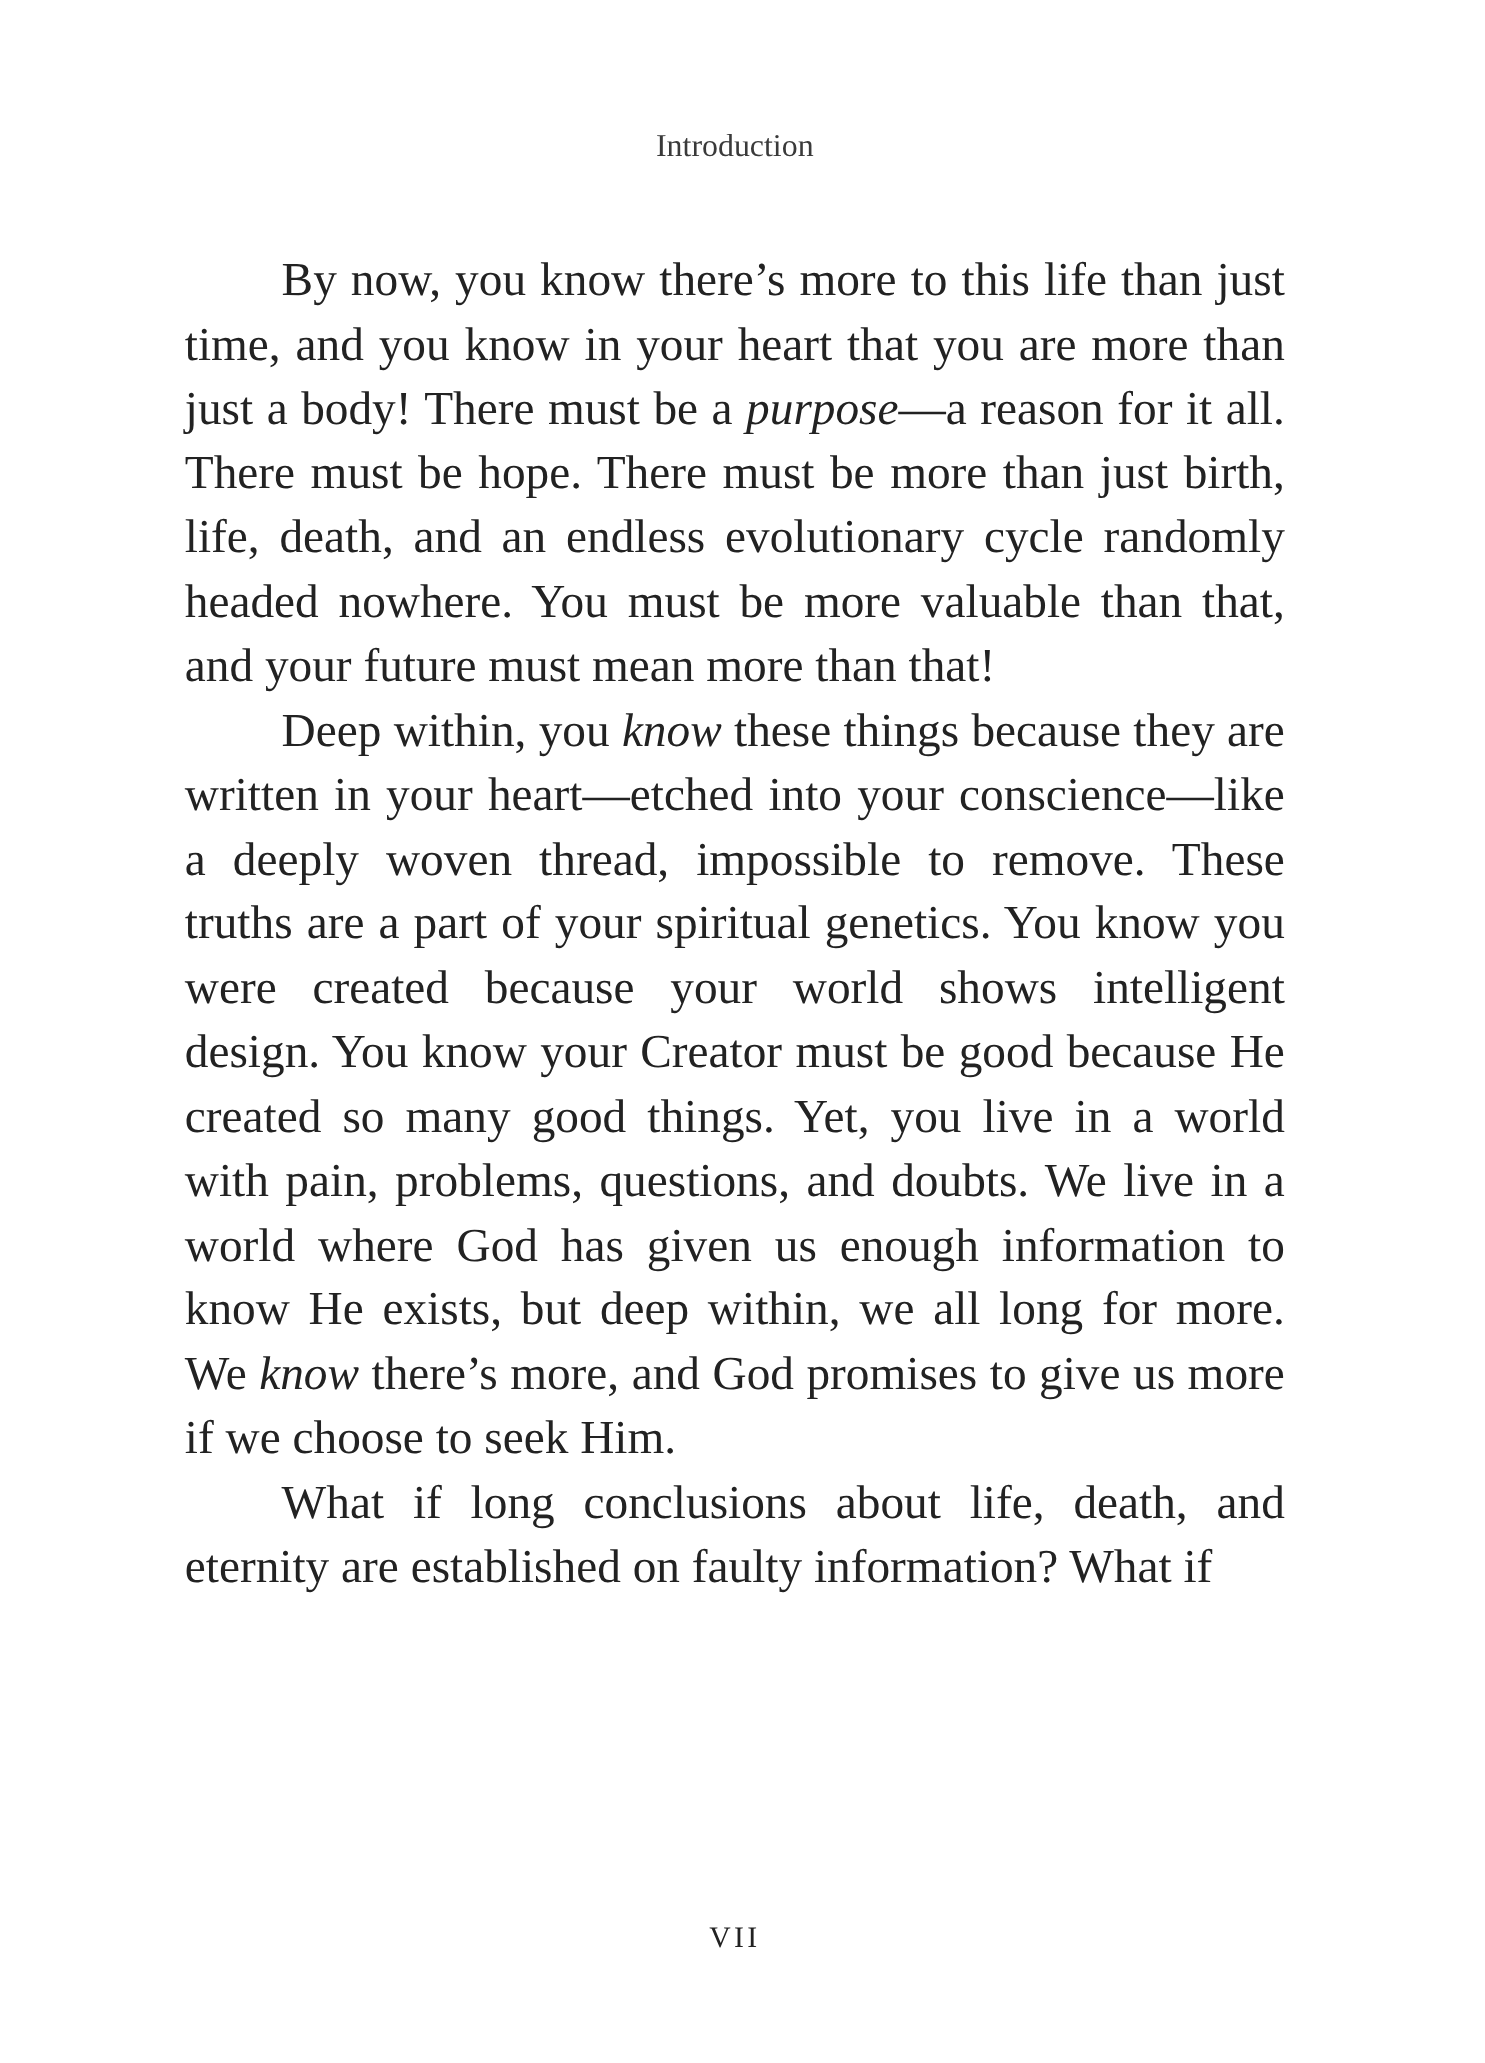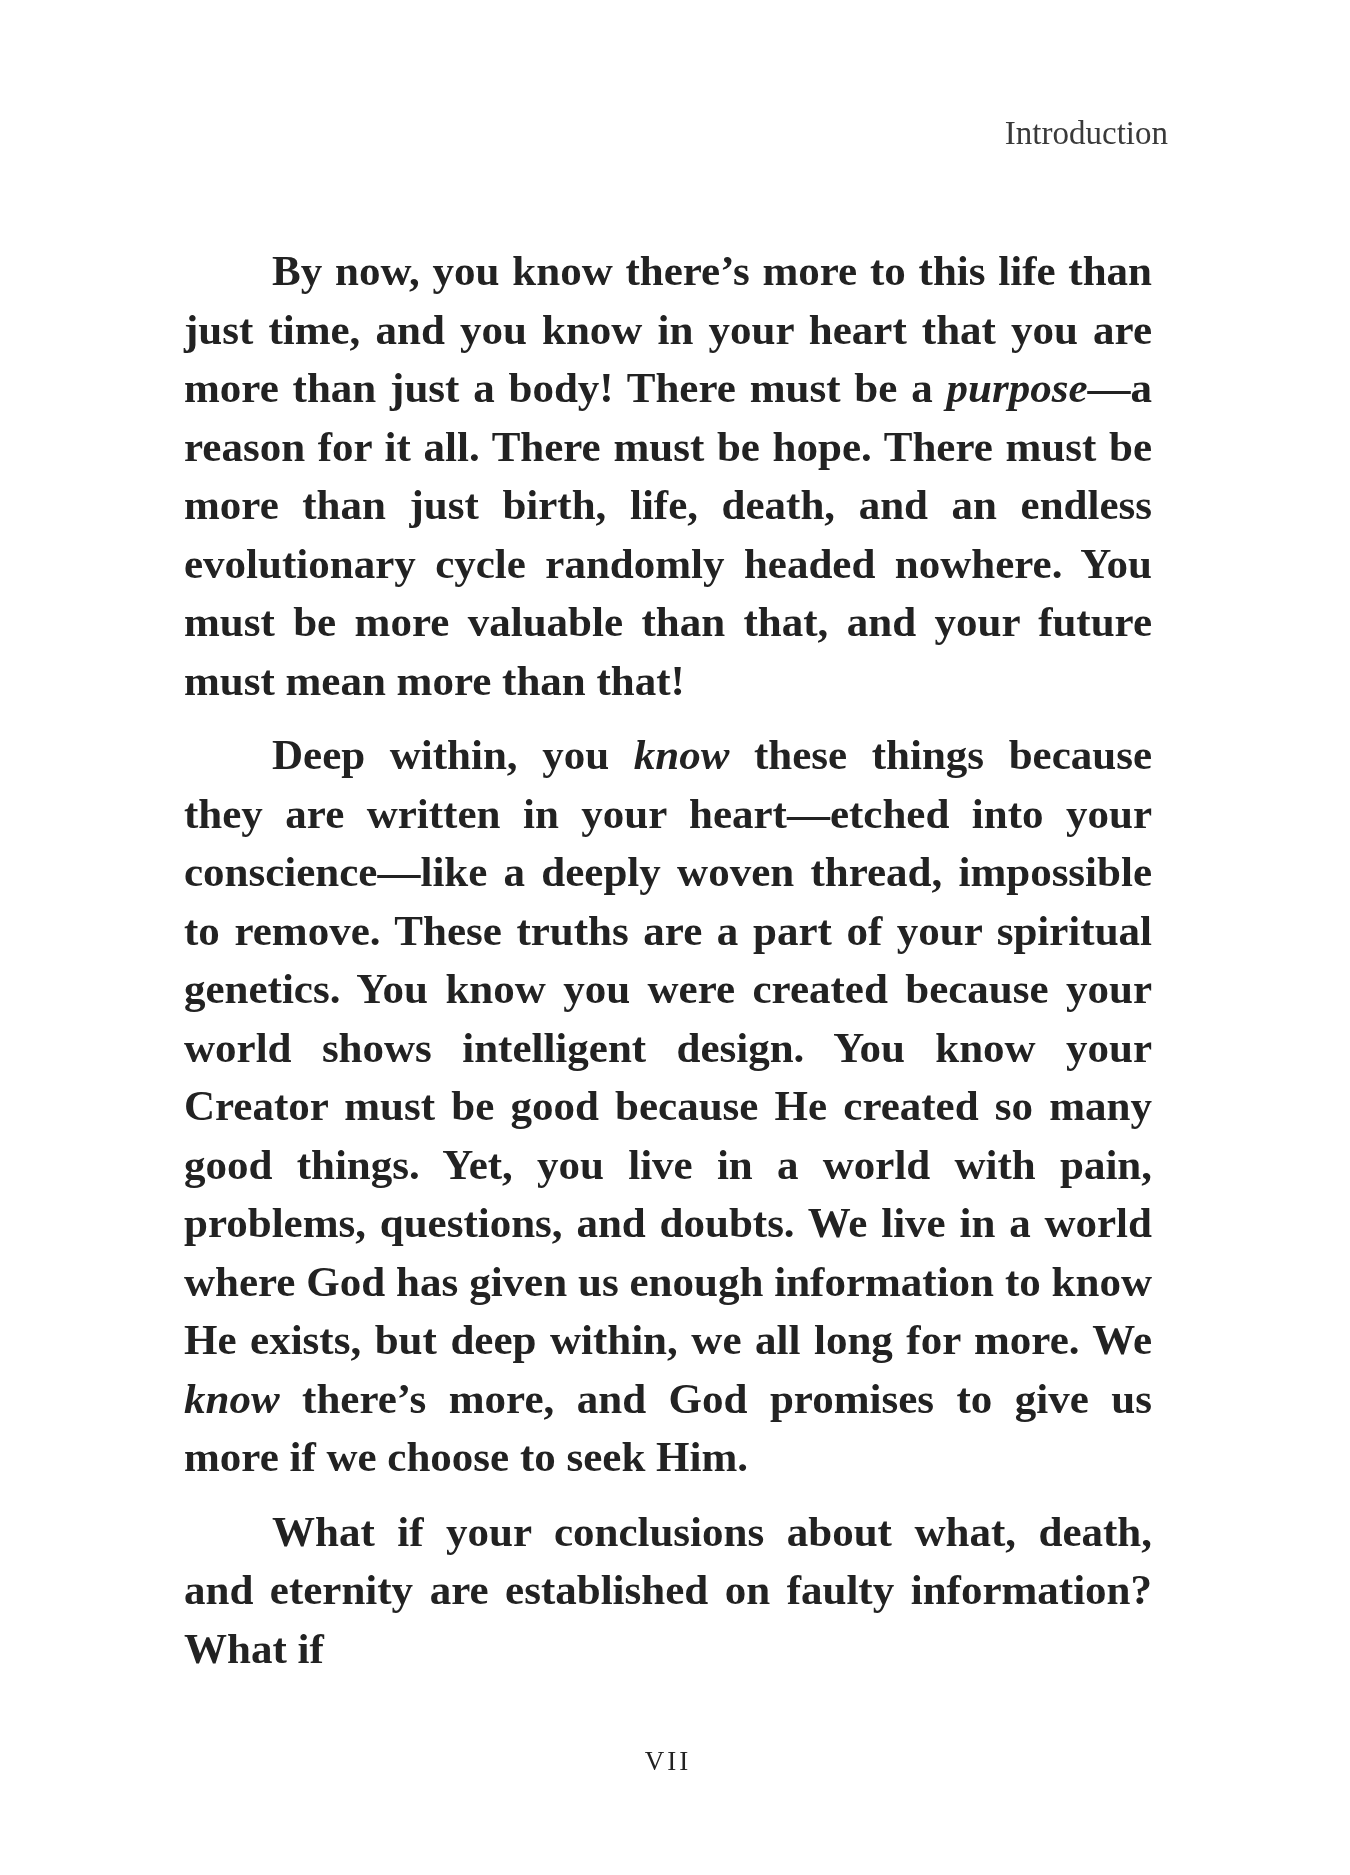--- a/index.html
+++ b/index.html
@@ -13,41 +13,40 @@
     height: 1875px;
     background: var(--bg, #ffffff);
     font-family: "Liberation Serif", serif;
     overflow: hidden;
   }
   .running-header {
     position: absolute;
     top: 110px;
     left: 168px;
     width: 1000px;
-    text-align: right;
-    font-size: 33px;
+    text-align: center;
+    font-size: 29px;
     line-height: 46px;
     color: var(--header-ink, #3a3a3a);
   }
   .body-text {
     position: absolute;
     top: 226px;
     left: 168px;
     width: 1000px;
     font-size: 43px;
     line-height: 58.5px;
     color: var(--ink, #222222);
     text-align: justify;
     text-justify: inter-word;
   }
   .para {
-    margin: 16px;
+    margin: 0;
     padding: 0;
     text-indent: 88px;
-    font-weight: bold;
   }
   .para em {
     font-style: italic;
   }
   .page-number {
     position: absolute;
     top: 1746px;
     left: 168px;
     width: 1000px;
     text-align: center;
@@ -58,17 +57,17 @@
 </style>
 </head>
 <body>
 
 <div class="page" style="--bg: #ffffff; --ink: #222222; --header-ink: #3a3a3a;">
   <div class="running-header">Introduction</div>
 
   <div class="body-text">
       <p class="para"><span>By now, you know there’s more to this life than just time, and you know in your heart that you are more than just a body! There must be a </span><em>purpose</em><span>—a reason for it all. There must be hope. There must be more than just birth, life, death, and an endless evolutionary cycle randomly headed nowhere. You must be more valuable than that, and your future must mean more than that!</span></p>
       <p class="para"><span>Deep within, you </span><em>know</em><span> these things because they are written in your heart—etched into your conscience—like a deeply woven thread, impossible to remove. These truths are a part of your spiritual genetics. You know you were created because your world shows intelligent design. You know your Creator must be good because He created so many good things. Yet, you live in a world with pain, problems, questions, and doubts. We live in a world where God has given us enough information to know He exists, but deep within, we all long for more. We </span><em>know</em><span> there’s more, and God promises to give us more if we choose to seek Him.</span></p>
-      <p class="para"><span>What if your conclusions about what, death, and eternity are established on faulty information? What if</span></p>
+      <p class="para"><span>What if long conclusions about life, death, and eternity are established on faulty information? What if</span></p>
     </div>
 
   <div class="page-number">VII</div>
 </div>
 
 </body></html>

